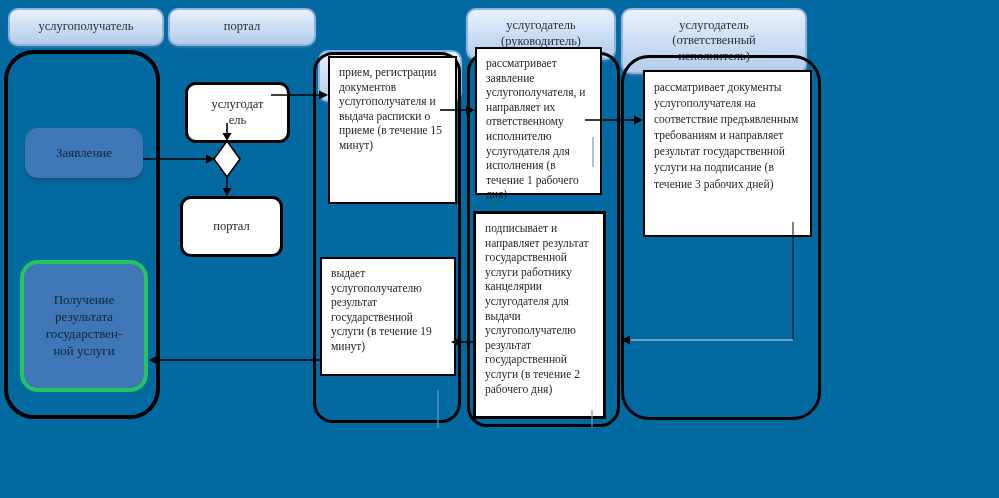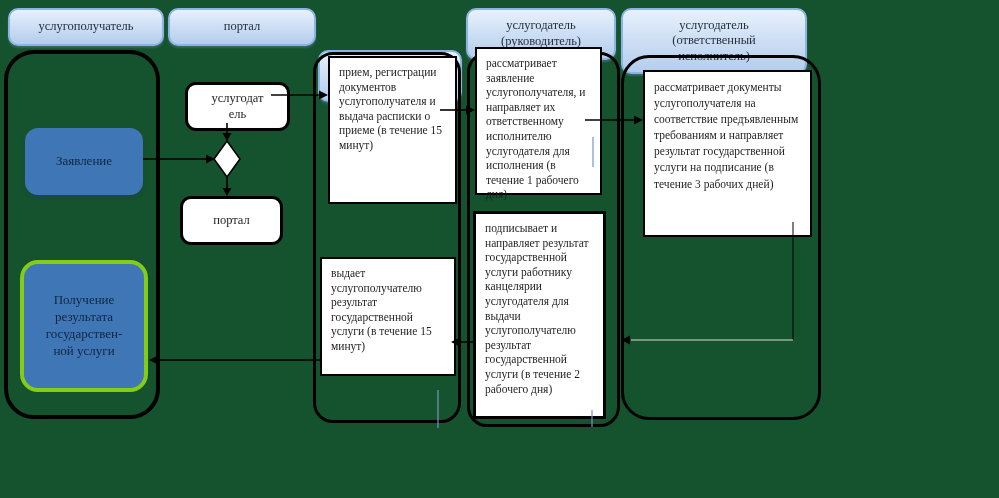--- a/index.html
+++ b/index.html
@@ -1,17 +1,17 @@
 <!DOCTYPE html>
 <html><head>
 <meta charset="utf-8">
 <style>
   html,body{margin:0;padding:0;background:#fff;}
   .canvas{
-    position:relative;width:999px;height:498px;background:#14532d;overflow:hidden;
+    position:relative;width:999px;height:498px;background:#0369a1;overflow:hidden;
     font-family:"Liberation Serif","DejaVu Serif",serif;color:#1f1f1f;
   }
   
   .hdr{
     position:absolute;display:flex;align-items:center;justify-content:center;
     text-align:center;font-size:12.5px;line-height:1.25;color:#26303c;
     border:2px solid #8db3e2;border-radius:10px;
     background:linear-gradient(180deg,#e8f1fb 0%,#cfe0f5 45%,#b3cdec 100%);
     box-shadow:0 2px 2px rgba(120,150,190,.35);
   }
@@ -21,30 +21,30 @@
   .lane.thick{border-width:4px;}
   
   .pbox{
     position:absolute;border:2.5px solid #000;background:#fff;
     font-size:11.5px;line-height:1.27;padding:7px 6px 4px 9px;text-align:left;
   }
   
   .rbox{
     position:absolute;border:3.5px solid #000;border-radius:11px;background:#fff;
     display:flex;align-items:center;justify-content:center;text-align:center;
-    font-size:12.5px;line-height:1.25;padding:2px 8px;
+    font-size:12.5px;line-height:1.25;padding:8px 8px;
   }
   
   .bluebox{
     position:absolute;border-radius:13px;background:#3e76b6;
     display:flex;align-items:center;justify-content:center;text-align:center;
     font-size:13px;line-height:1.3;color:#10263f;
     box-shadow:0 3px 3px rgba(40,60,90,.45);
   }
-  .bluebox.bordered{border:4px solid #84cc16;border-radius:18px;box-shadow:none;}
+  .bluebox.bordered{border:4px solid #22c55e;border-radius:18px;box-shadow:none;}
   svg.overlay{position:absolute;left:0;top:0;pointer-events:none;}
 </style>
 </head>
 <body>
 
 <div class="canvas">
 
   <div class="hdr" style="left:8px;top:8px;width:152px;height:34px;">
     <span class="inner">услугополучатель</span>
   </div>
@@ -59,39 +59,39 @@
   </div>
   <div class="hdr" style="left:621px;top:8px;width:182px;height:62px;">
     <span class="inner" style="width:132px;">услугодатель (ответственный исполнитель)</span>
   </div>
 
   <div class="lane thick" style="left:4px;top:50px;width:148px;height:361px;border-radius:30px;"></div>
   <div class="lane" style="left:313px;top:52px;width:142px;height:365px;border-radius:20px;"></div>
   <div class="lane" style="left:467px;top:52px;width:147px;height:369px;border-radius:20px;"></div>
   <div class="lane" style="left:621px;top:55px;width:194px;height:359px;border-radius:28px;"></div>
 
-  <div class="bluebox" style="left:25px;top:128px;width:118px;height:67px;">
+  <div class="bluebox" style="left:25px;top:128px;width:118px;height:50px;">
     <span>Заявление</span>
   </div>
   <div class="bluebox bordered" style="left:20px;top:260px;width:120px;height:124px;">
     <span style="width:96px;">Получение результата государствен- ной услуги</span>
   </div>
 
   <div class="rbox" style="left:185px;top:82px;width:83px;height:39px;">
     <span style="width:70px;">услугодат ель</span>
   </div>
   <div class="rbox" style="left:180px;top:196px;width:81px;height:39px;">
     <span>портал</span>
   </div>
 
   <div class="pbox" style="left:328px;top:56px;width:110px;height:133px;">
     <span>прием, регистрации документов услугополучателя и выдача расписки о приеме (в течение 15 минут)</span>
   </div>
   <div class="pbox" style="left:320px;top:257px;width:117px;height:104px;">
-    <span>выдает услугополучателю результат государственной услуги (в течение 15 минут)</span>
+    <span>выдает услугополучателю результат государственной услуги (в течение 19 минут)</span>
   </div>
 
   <div class="pbox" style="left:475px;top:47px;width:108px;height:133px;">
     <span>рассматривает заявление услугополучателя, и направляет их ответственному исполнителю услугодателя для исполнения (в течение 1 рабочего дня)</span>
   </div>
   <div class="pbox" style="left:473px;top:211px;width:112px;height:191px;border-width:3px;">
     <span>подписывает и направляет результат государственной услуги работнику канцелярии услугодателя для выдачи услугополучателю результат государственной услуги (в течение 2 рабочего дня)</span>
   </div>
 
   <div class="pbox" style="left:643px;top:70px;width:150px;height:152px;line-height:1.4;">

